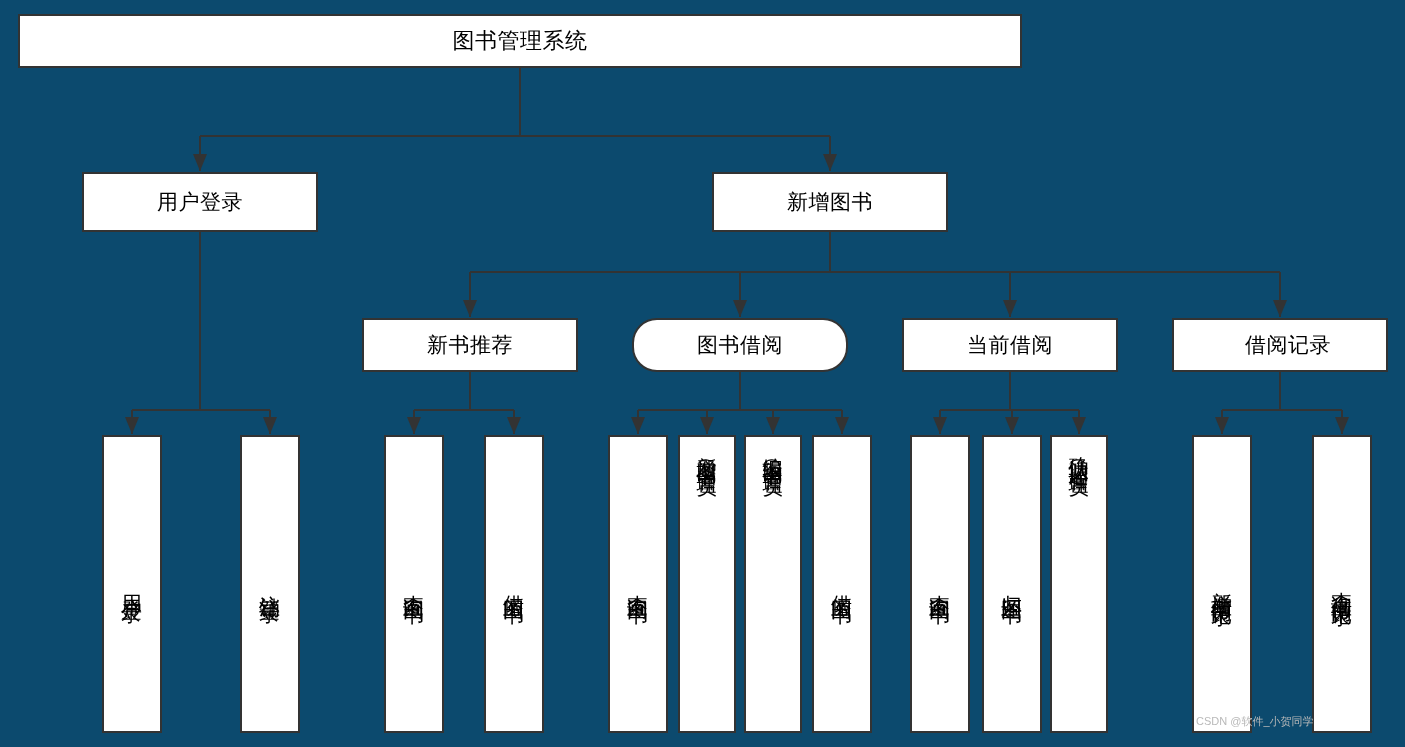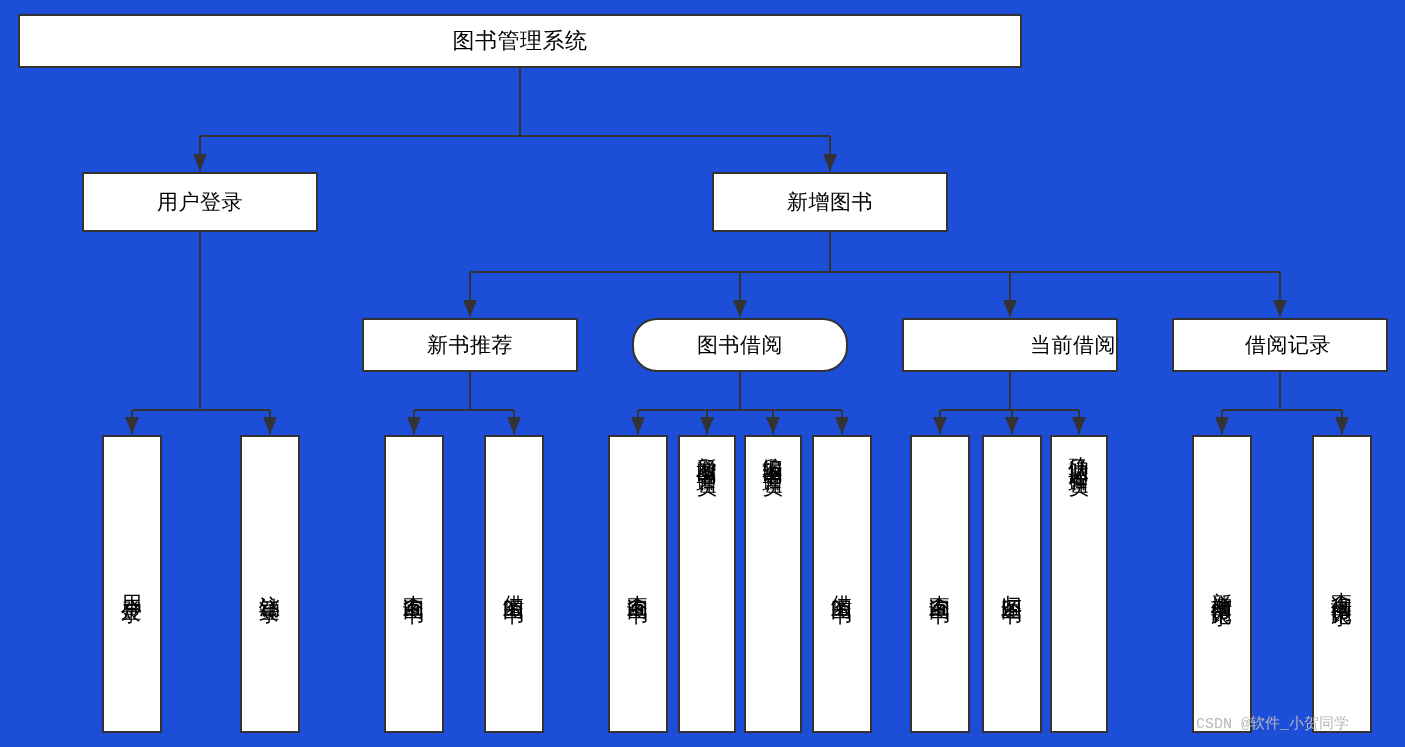--- a/index.html
+++ b/index.html
@@ -8,21 +8,21 @@
     padding: 0;
     background: #ffffff;
   }
   body {
     font-family: "Liberation Sans", "DejaVu Sans", sans-serif;
   }
   #canvas {
     position: relative;
     width: 1405px;
     height: 747px;
-    background: #1d4ed8;
+    background: #0c4a6e;
     overflow: hidden;
   }
   #edges {
     position: absolute;
     left: 0;
     top: 0;
     width: 1405px;
     height: 747px;
     pointer-events: none;
   }
@@ -66,25 +66,25 @@
     white-space: nowrap;
   }
   .node.vert.centered {
     align-items: center;
     padding-top: 0;
   }
   .watermark {
     position: absolute;
     left: 1196px;
     top: 714px;
-    font-size: 15px;
+    font-size: 11px;
     color: #b9b9b9;
     white-space: nowrap;
     z-index: 3;
-    font-family: Liberation Mono, monospace;
+    font-family: Liberation Sans, sans-serif;
   }
 </style>
 </head>
 <body>
 
 <div id="canvas">
 
   <svg id="edges" viewBox="0 0 1405 747" xmlns="http://www.w3.org/2000/svg">
       <line x1="520" y1="68" x2="520" y2="136" stroke="#333333" stroke-width="2.5" shape-rendering="crispEdges"></line>
       <line x1="200" y1="136" x2="830" y2="136" stroke="#333333" stroke-width="2.5" shape-rendering="crispEdges"></line>
@@ -150,21 +150,21 @@
   <div class="node horiz" style="left: 712px; top: 172px; width: 236px; height: 60px;">
     <span class="label">新增图书</span>
   </div>
 
   <div class="node horiz" style="left: 362px; top: 318px; width: 216px; height: 54px; align-items: center;">
     <span class="label">新书推荐</span>
   </div>
   <div class="node horiz" style="left: 632px; top: 318px; width: 216px; height: 54px; border-radius: 25px;">
     <span class="label">图书借阅</span>
   </div>
-  <div class="node horiz" style="left: 902px; top: 318px; width: 216px; height: 54px; justify-content: flex-end;">
+  <div class="node horiz" style="left: 902px; top: 318px; width: 216px; height: 54px;">
     <span class="label">当前借阅</span>
   </div>
   <div class="node horiz" style="left: 1172px; top: 318px; width: 216px; height: 54px; padding-left: 16px;">
     <span class="label">借阅记录</span>
   </div>
 
   <div class="node vert centered" style="left: 102px; top: 435px; width: 60px; height: 298px;">
     <span class="label">用户登录</span>
   </div>
   <div class="node vert centered" style="left: 240px; top: 435px; width: 60px; height: 298px;">

